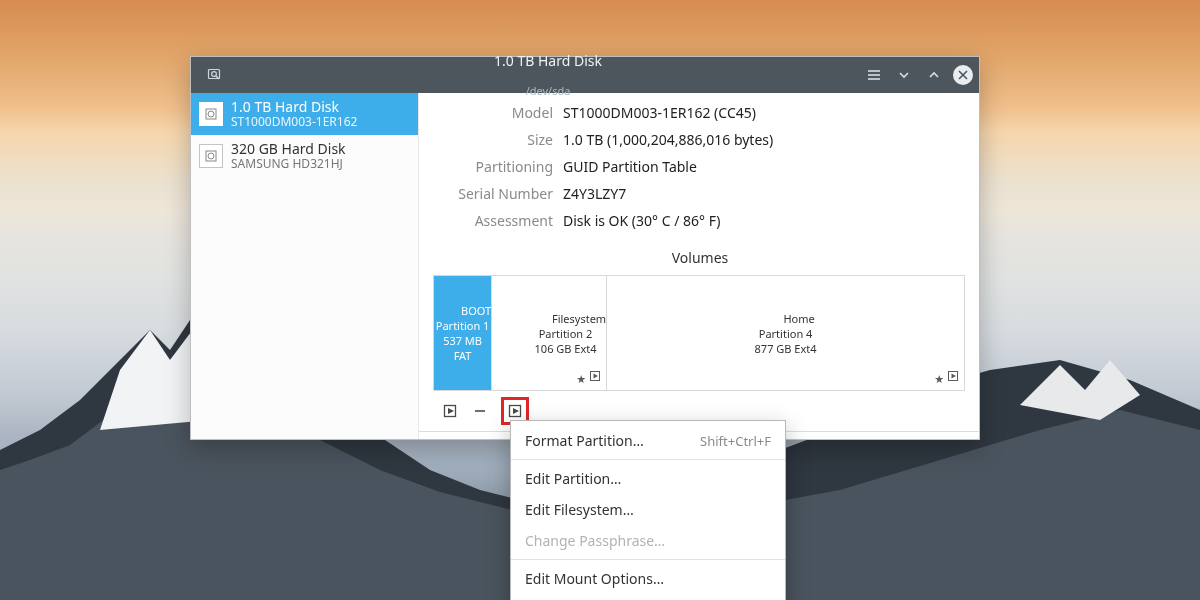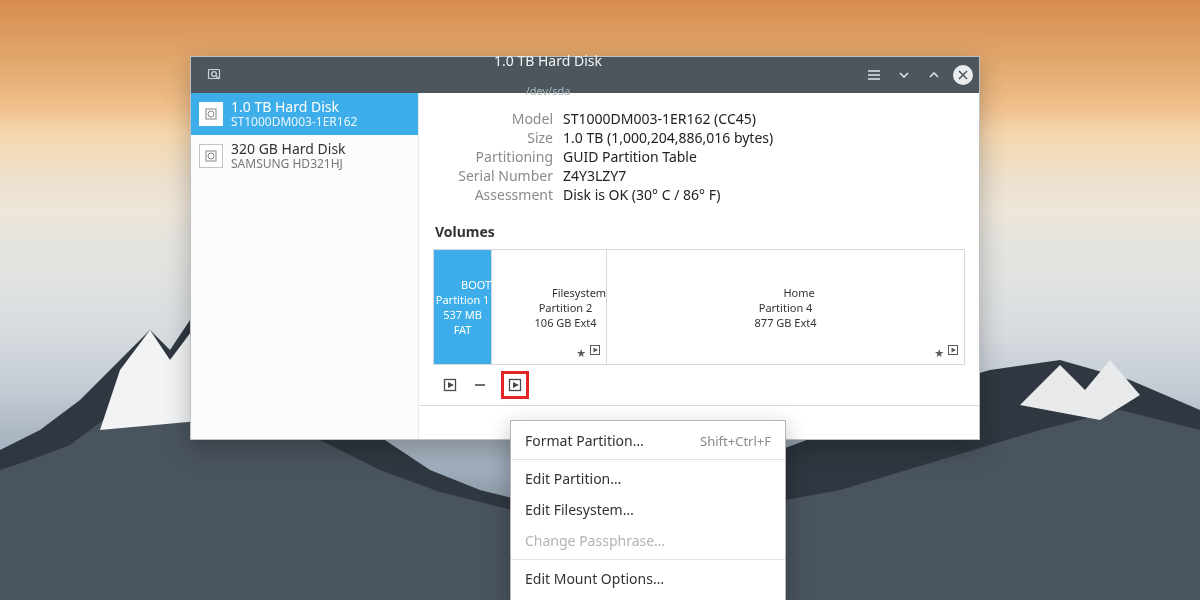--- a/index.html
+++ b/index.html
@@ -40,25 +40,25 @@
   .sb-item { display:flex; align-items:center; gap:8px; padding: 6px 8px; cursor:pointer; }
   .sb-item.sel { background:#3daee9; color:#fff; }
   .sb-icon { width: 24px; height: 24px; background:#fff; border:1px solid #c4c4c4; display:flex; align-items:center; justify-content:center; font-size:12px; color:#666;}
   .sb-item.sel .sb-icon { border-color:#fff; }
   .sb-txt { display:flex; flex-direction:column; line-height:1.15; }
   .sb-l1 { font-size:14px; }
   .sb-l2 { font-size:12px; opacity:.9; }
   .sb-item:not(.sel) .sb-l2 { color:#777; opacity:1; }
 
   .main { flex:1; padding: 8px 14px 0 14px; overflow:hidden; position:relative; }
-  .kv { display:grid; grid-template-columns: 120px 1fr; gap: 0 10px; align-items:center; margin-top:8px; }
+  .kv { display:grid; grid-template-columns: 120px 1fr; gap: 8px 10px; align-items:center; margin-top:2px; }
   .kv .k { text-align:right; color:#8a8a8a; font-size:14px; }
   .kv .v { font-size:14px; color:#222; }
 
-  .sect-title { font-weight:700; margin: 18px 0 8px 2px; }
+  .sect-title { font-weight:400; margin: 18px 0 8px 2px; text-align: center; }
 
   .volbox { border:1px solid #d8d8d8; height:116px; display:flex; margin-bottom:4px; }
   .vol { position:relative; border-right:1px solid #d8d8d8; display:flex; align-items:center; justify-content:center; text-align:center; font-size:11px; color:#333; }
   .vol:last-child { border-right:none; }
   .vol.sel { background:#3daee9; color:#fff; }
   .vol .l1 { font-size:11px;padding-left:27px; }
   .vol .l2 { font-size:11px; }
   .vol .l3 { font-size:11px; }
   .vol .mk { position:absolute; right:6px; bottom:4px; display:flex; gap:4px; color:#5a5a5a; font-size:11px;}
 

